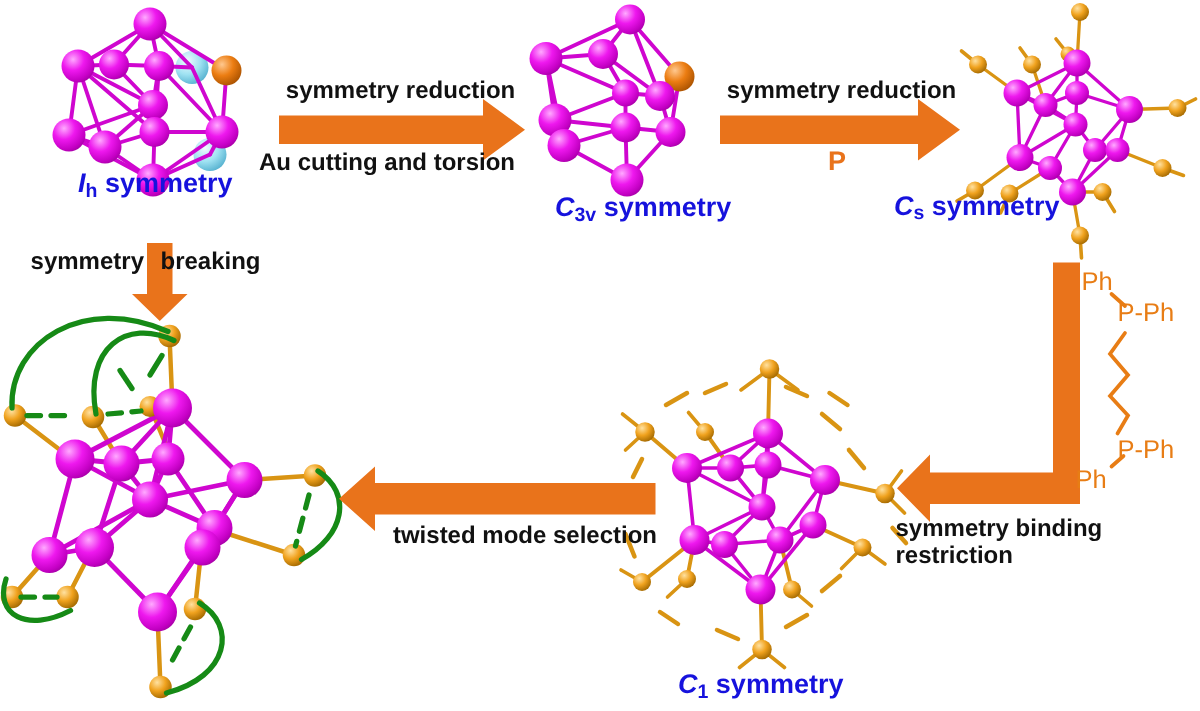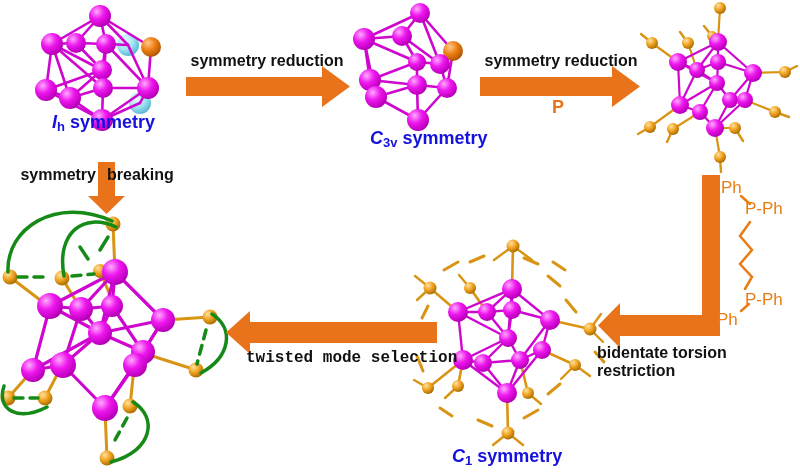--- a/index.html
+++ b/index.html
@@ -369,36 +369,40 @@
     <g data-name="process-arrows">
       <polygon class="arrowshape" data-name="arrow-step1-right" points="186,77 322,77 322,66 350,86.5 322,107 322,96 186,96"></polygon>
       <polygon class="arrowshape" data-name="arrow-step2-right" points="480,77 612,77 612,66 640,86.5 612,107 612,96 480,96"></polygon>
       <polygon class="arrowshape" data-name="arrow-symmetry-breaking-down" points="98,162 115,162 115,196 125,196 106.5,214 88,196 98,196"></polygon>
       <path class="arrowshape" data-name="arrow-bidentate-elbow" d="M702,175 L720,175 L720,336 L620,336 L620,348 L598,325.5 L620,303 L620,315 L702,315 Z"></path>
       <polygon class="arrowshape" data-name="arrow-confinement-left" points="437,322 250,322 250,311 226,332.5 250,354 250,343 437,343"></polygon>
     </g>
   </svg>
 
   <div class="cap" data-name="arrow1-caption-top" style="left:186px;top:52px;width:162px;">symmetry reduction</div>
+  <div class="cap" data-name="arrow1-caption-bottom" style="left:166px;top:100px;width:184px;">Au cutting and torsion</div>
   <div class="cap" data-name="arrow2-caption-top" style="left:480px;top:52px;width:162px;">symmetry reduction</div>
   <div class="cap orange-cap" data-name="arrow2-caption-p" style="left:544px;top:98px;width:28px;font-size:18px;">P</div>
   <div class="cap" data-name="breaking-caption-left" style="left:8px;top:166px;width:88px;text-align:right;">symmetry</div>
   <div class="cap" data-name="breaking-caption-right" style="left:107px;top:166px;width:90px;text-align:left;">breaking</div>
-  <div class="cap" data-name="confinement-caption-bottom" style="left:246px;top:349px;width:184px;font-family:Liberation Mono, monospace;">twisted mode selection</div>
+  <div class="cap" data-name="confinement-caption-bottom" style="left:258px;top:349px;width:184px;">twisted mode selection</div>
   <div class="cap" data-name="bidentate-caption" style="left:597px;top:344px;width:170px;text-align:left;">
-    <div data-name="bidentate-caption-line1">bidentate torsion</div>
+    <div data-name="bidentate-caption-line1">symmetry binding</div>
     <div data-name="bidentate-caption-line2">restriction</div>
   </div>
 
   <div class="symlabel" data-name="label-ih-symmetry" style="left:52px;top:112px;">
     <span class="sym-main" data-name="ih-symbol">I</span><span class="sym-sub" data-name="ih-subscript">h</span><span class="sym-rest" data-name="ih-word">symmetry</span>
   </div>
   <div class="symlabel" data-name="label-c3v-symmetry" style="left:355px;top:128px;margin-left:15px;">
     <span class="sym-main" data-name="c3v-symbol">C</span><span class="sym-sub" data-name="c3v-subscript">3v</span><span class="sym-rest" data-name="c3v-word">symmetry</span>
   </div>
+  <div class="symlabel" data-name="label-cs-symmetry" style="left:596px;top:127px;">
+    <span class="sym-main" data-name="cs-symbol">C</span><span class="sym-sub" data-name="cs-subscript">s</span><span class="sym-rest" data-name="cs-word">symmetry</span>
+  </div>
   <div class="symlabel" data-name="label-c1-symmetry" style="left:452px;top:446px;">
     <span class="sym-main" data-name="c1-symbol">C</span><span class="sym-sub" data-name="c1-subscript">1</span><span class="sym-rest" data-name="c1-word">symmetry</span>
   </div>
 
   <div class="liglabel" data-name="ligand-ph-top" style="left:721px;top:178px;">Ph</div>
   <div class="liglabel" data-name="ligand-pph-top" style="left:745px;top:199px;">P-Ph</div>
   <div class="liglabel" data-name="ligand-pph-bottom" style="left:745px;top:290px;">P-Ph</div>
   <div class="liglabel" data-name="ligand-ph-bottom" style="left:717px;top:310px;">Ph</div>
 </div>
 

